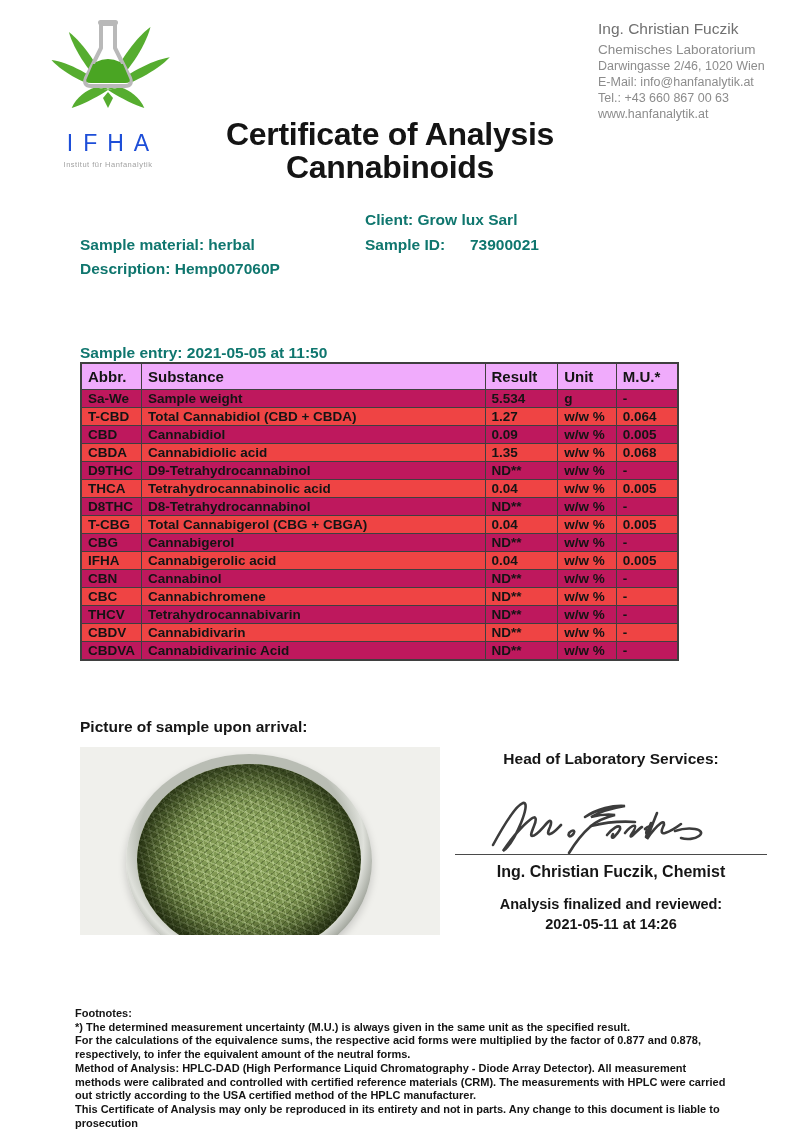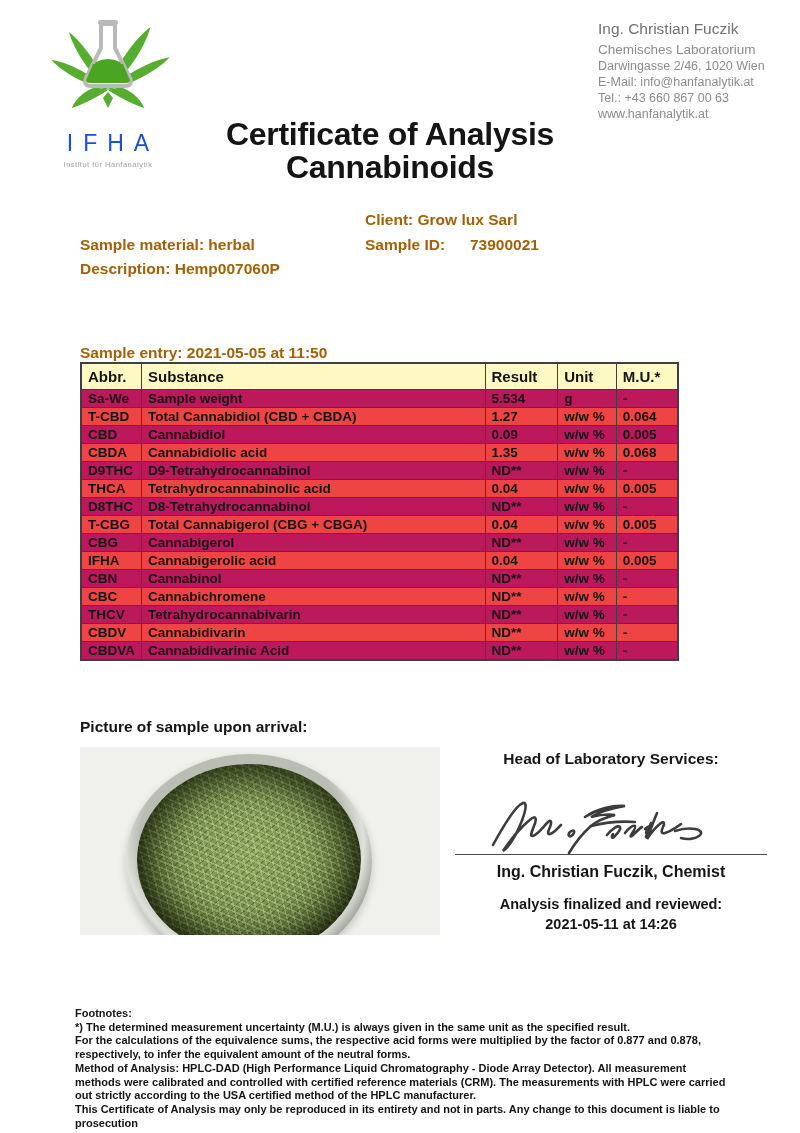--- a/index.html
+++ b/index.html
@@ -28,42 +28,42 @@
   .contact-line.first { font-size:13.5px; }
 
   
   .title {
     position:absolute; left:0; top:118px; width:780px;
     text-align:center; font-weight:700; font-size:32px; line-height:33px; color:#141414;
     letter-spacing:-0.3px;
   }
 
   
-  .info { position:absolute; font-size:15.5px; font-weight:700; color:#a16207; white-space:nowrap; }
+  .info { position:absolute; font-size:15.5px; font-weight:700; color:#0f766e; white-space:nowrap; }
   .info-client { left:365px; top:211px; }
   .info-material { left:80px; top:236px; }
   .info-id-label { left:365px; top:236px; }
   .info-id-value { left:470px; top:236px; }
   .info-desc { left:80px; top:260px; }
   .info-entry { left:80px; top:344px; }
 
   
   table.results {
     position:absolute; left:80px; top:362px; width:599px;
     border-collapse:collapse;
     font-size:13.5px; font-weight:700; color:#141414;
   }
   table.results th, table.results td {
     border:1px solid #3f3f3f;
     padding:1px 6px;
     height:18px;
     vertical-align:middle;
   }
   table.results th {
-    background:#fef9c3; font-size:15px; text-align:left; height:26px;
+    background:#f0abfc; font-size:15px; text-align:left; height:26px;
   }
   table.results th.c, table.results td.c { text-align:left; }
   table.results { border:2px solid #3f3f3f; }
   tr.row-light td { background:#be185d; }
   tr.row-dark  td { background:#ef4444; }
 
   
   .pic-label { position:absolute; left:80px; top:718px; font-size:15.5px; font-weight:700; }
   .photo {
     position:absolute; left:80px; top:747px; width:360px; height:188px;

